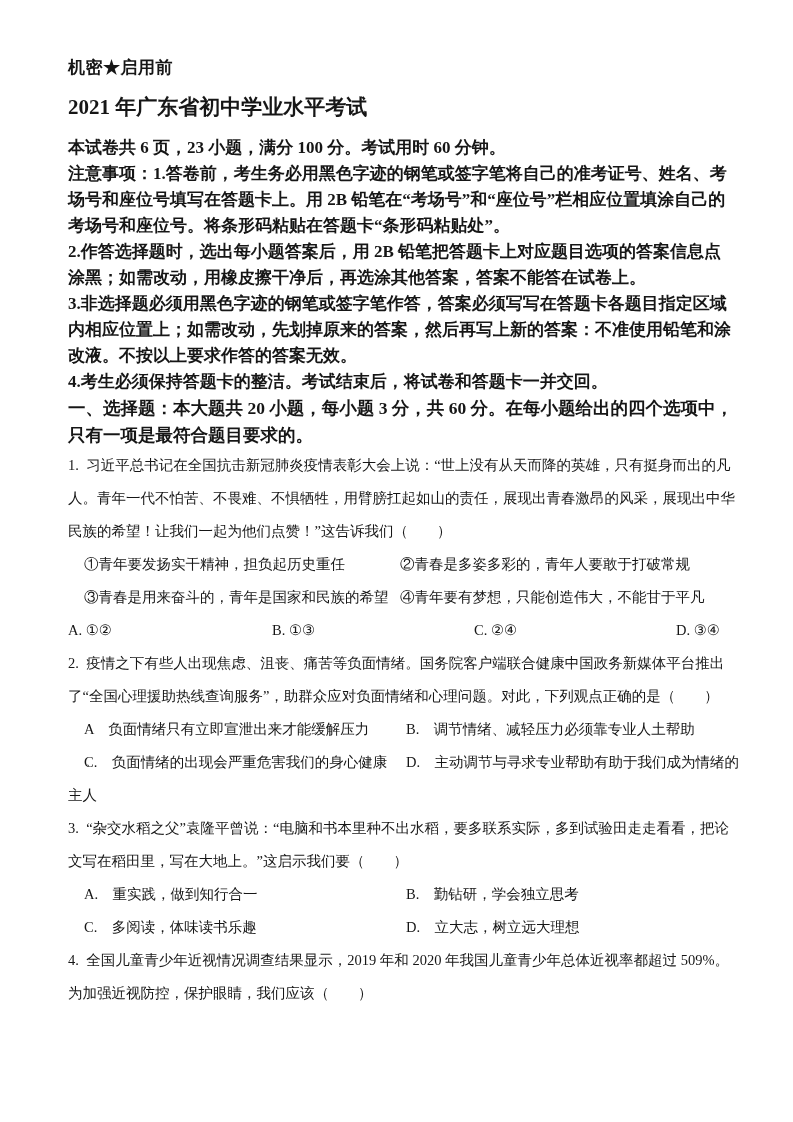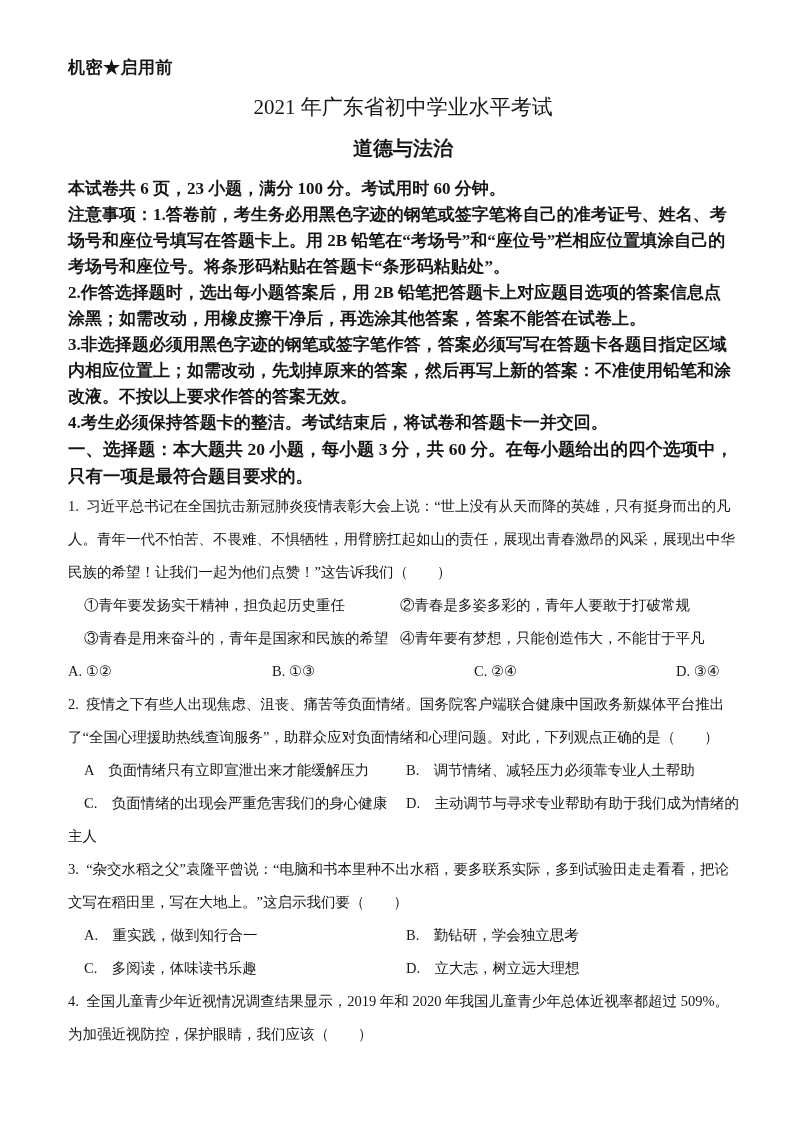--- a/index.html
+++ b/index.html
@@ -19,22 +19,22 @@
     position: relative;
   }
   .classified {
     font-weight: bold;
     font-size: 17px;
     line-height: 24px;
     letter-spacing: 0.5px;
   }
   .title {
     margin-top: 14px;
-    text-align: center;
-    font-weight: normal;
+    text-align: left;
+    font-weight: bold;
     font-size: 21px;
     line-height: 26px;
   }
   .subject {
     margin-top: 15px;
     text-align: center;
     font-weight: bold;
     font-size: 20px;
     line-height: 26px;
   }
@@ -89,21 +89,20 @@
 </style>
 </head>
 <body>
 
 <div class="page">
 
   <div class="classified">机密★启用前</div>
 
   <div class="title">2021 年广东省初中学业水平考试</div>
 
-  <div class="subject">道德与法治</div>
 
   <p class="bold-line exam-info">本试卷共 6 页，23 小题，满分 100 分。考试用时 60 分钟。</p>
 
   <div>
     <p class="bold-line">注意事项：1.答卷前，考生务必用黑色字迹的钢笔或签字笔将自己的准考证号、姓名、考场号和座位号填写在答题卡上。用 2B 铅笔在“考场号”和“座位号”栏相应位置填涂自己的考场号和座位号。将条形码粘贴在答题卡“条形码粘贴处”。</p>
     <p class="bold-line">2.作答选择题时，选出每小题答案后，用 2B 铅笔把答题卡上对应题目选项的答案信息点涂黑；如需改动，用橡皮擦干净后，再选涂其他答案，答案不能答在试卷上。</p>
     <p class="bold-line">3.非选择题必须用黑色字迹的钢笔或签字笔作答，答案必须写写在答题卡各题目指定区域内相应位置上；如需改动，先划掉原来的答案，然后再写上新的答案：不准使用铅笔和涂改液。不按以上要求作答的答案无效。</p>
     <p class="bold-line">4.考生必须保持答题卡的整洁。考试结束后，将试卷和答题卡一并交回。</p>
   </div>
 

